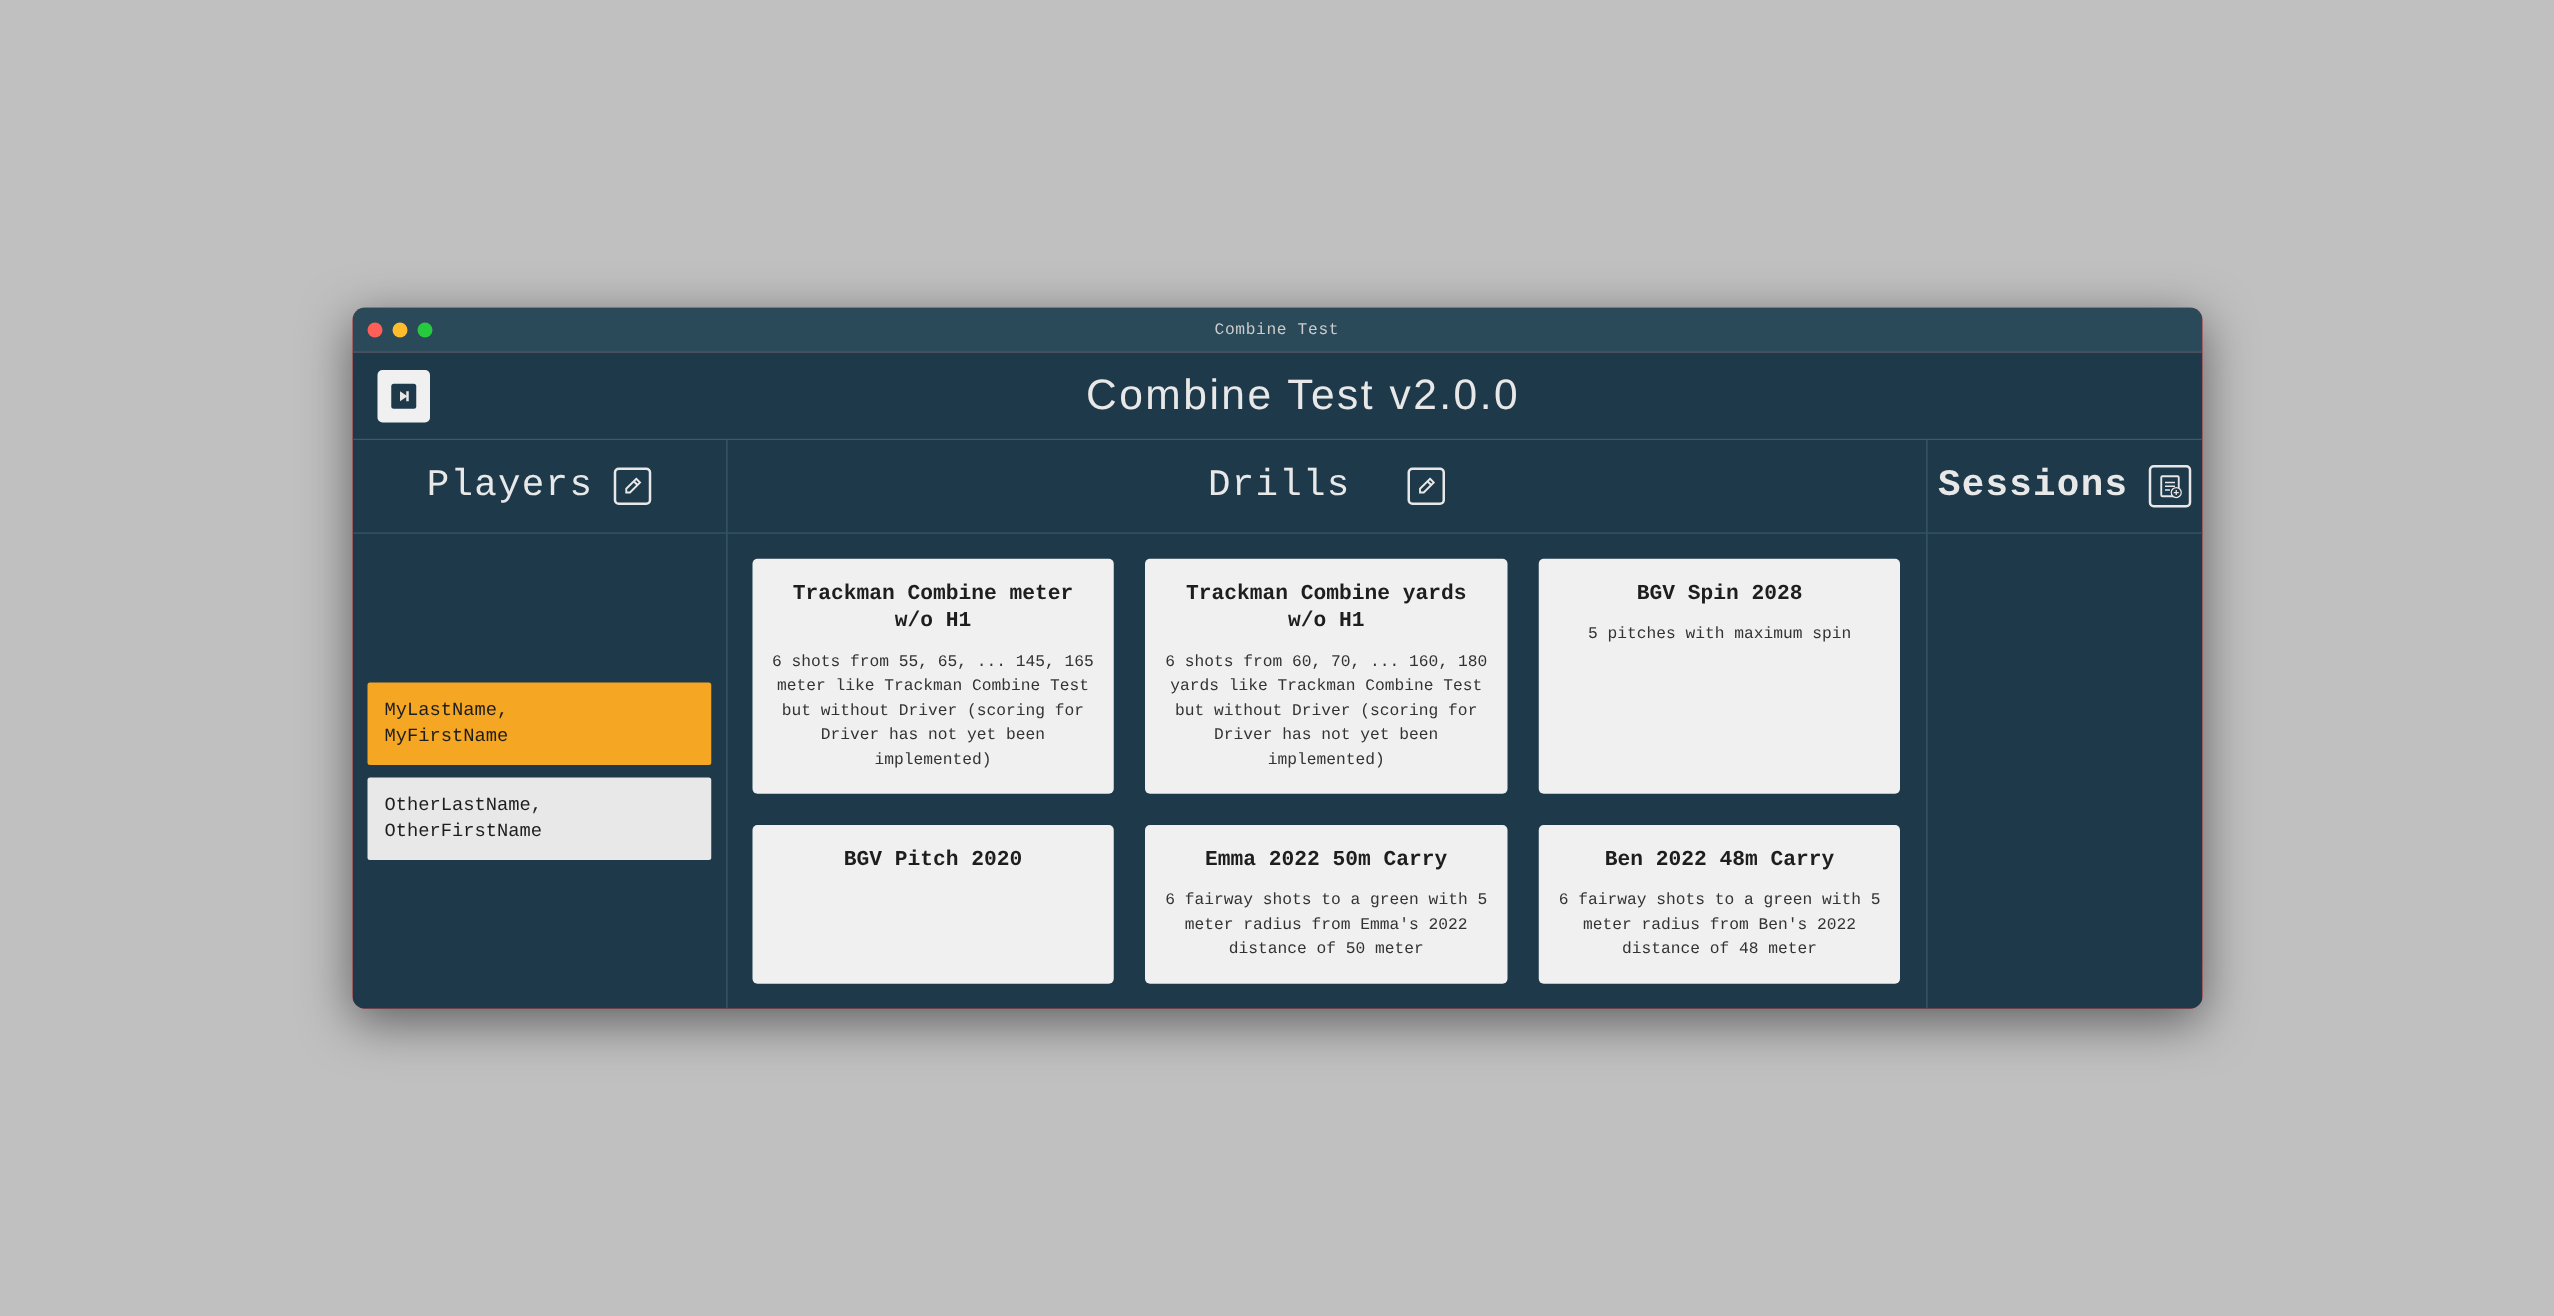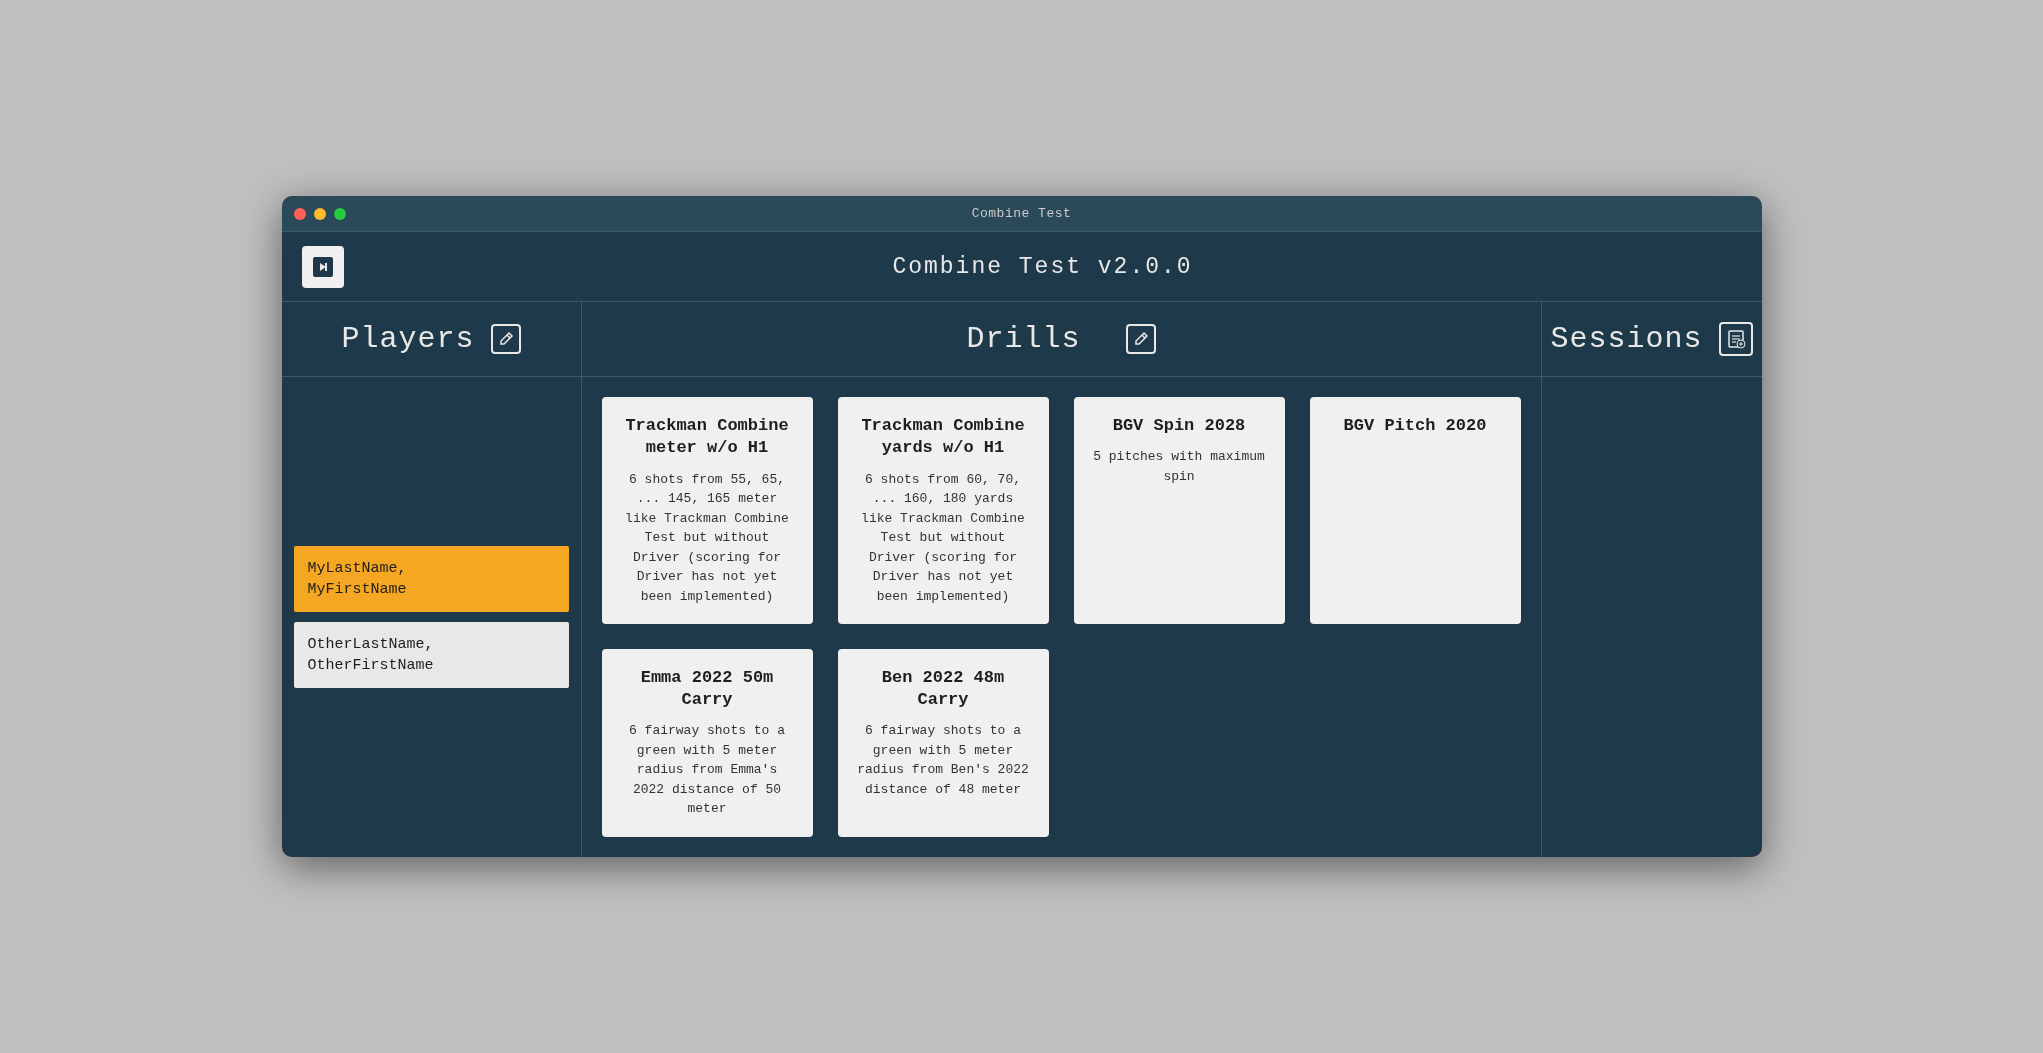--- a/index.html
+++ b/index.html
@@ -76,23 +76,23 @@
       justify-content: center;
       font-size: 22px;
       color: #1e3a4a;
       flex-shrink: 0;
     }
 
     .app-title {
       flex: 1;
       text-align: center;
       color: #e8e8e8;
-      font-size: 23px;
+      font-size: 34px;
       letter-spacing: 2px;
-      font-family: Liberation Mono, monospace;
+      font-family: Liberation Sans, sans-serif;
     }
 
     
     .columns-header {
       display: flex;
       border-bottom: 1px solid #3a5a6a;
       background: #1e3a4a;
     }
 
     .col-header {
@@ -111,20 +111,21 @@
 
     .col-header-drills {
       flex: 1;
       gap: 45px;
     }
 
     .col-header-sessions {
       width: 220px;
       flex-shrink: 0;
       border-right: none;
+      font-weight: bold;
     }
 
     .col-header-title {
       color: #e8e8e8;
       font-size: 30px;
       font-family: 'Courier New', Courier, monospace;
       letter-spacing: 1px;
     }
 
     .edit-icon {
@@ -193,21 +194,21 @@
       color: #1e1e1e;
     }
 
     
     .drills-col {
       flex: 1;
       background: #1e3a4a;
       border-right: 1px solid #3a5a6a;
       padding: 20px;
       display: grid;
-      grid-template-columns: repeat(4, 1fr);
+      grid-template-columns: repeat(3, 1fr);
       grid-template-rows: repeat(2, auto);
       gap: 25px;
       align-content: start;
     }
 
     .drill-card {
       background: #f0f0f0;
       border-radius: 4px;
       padding: 18px 16px;
       cursor: pointer;

